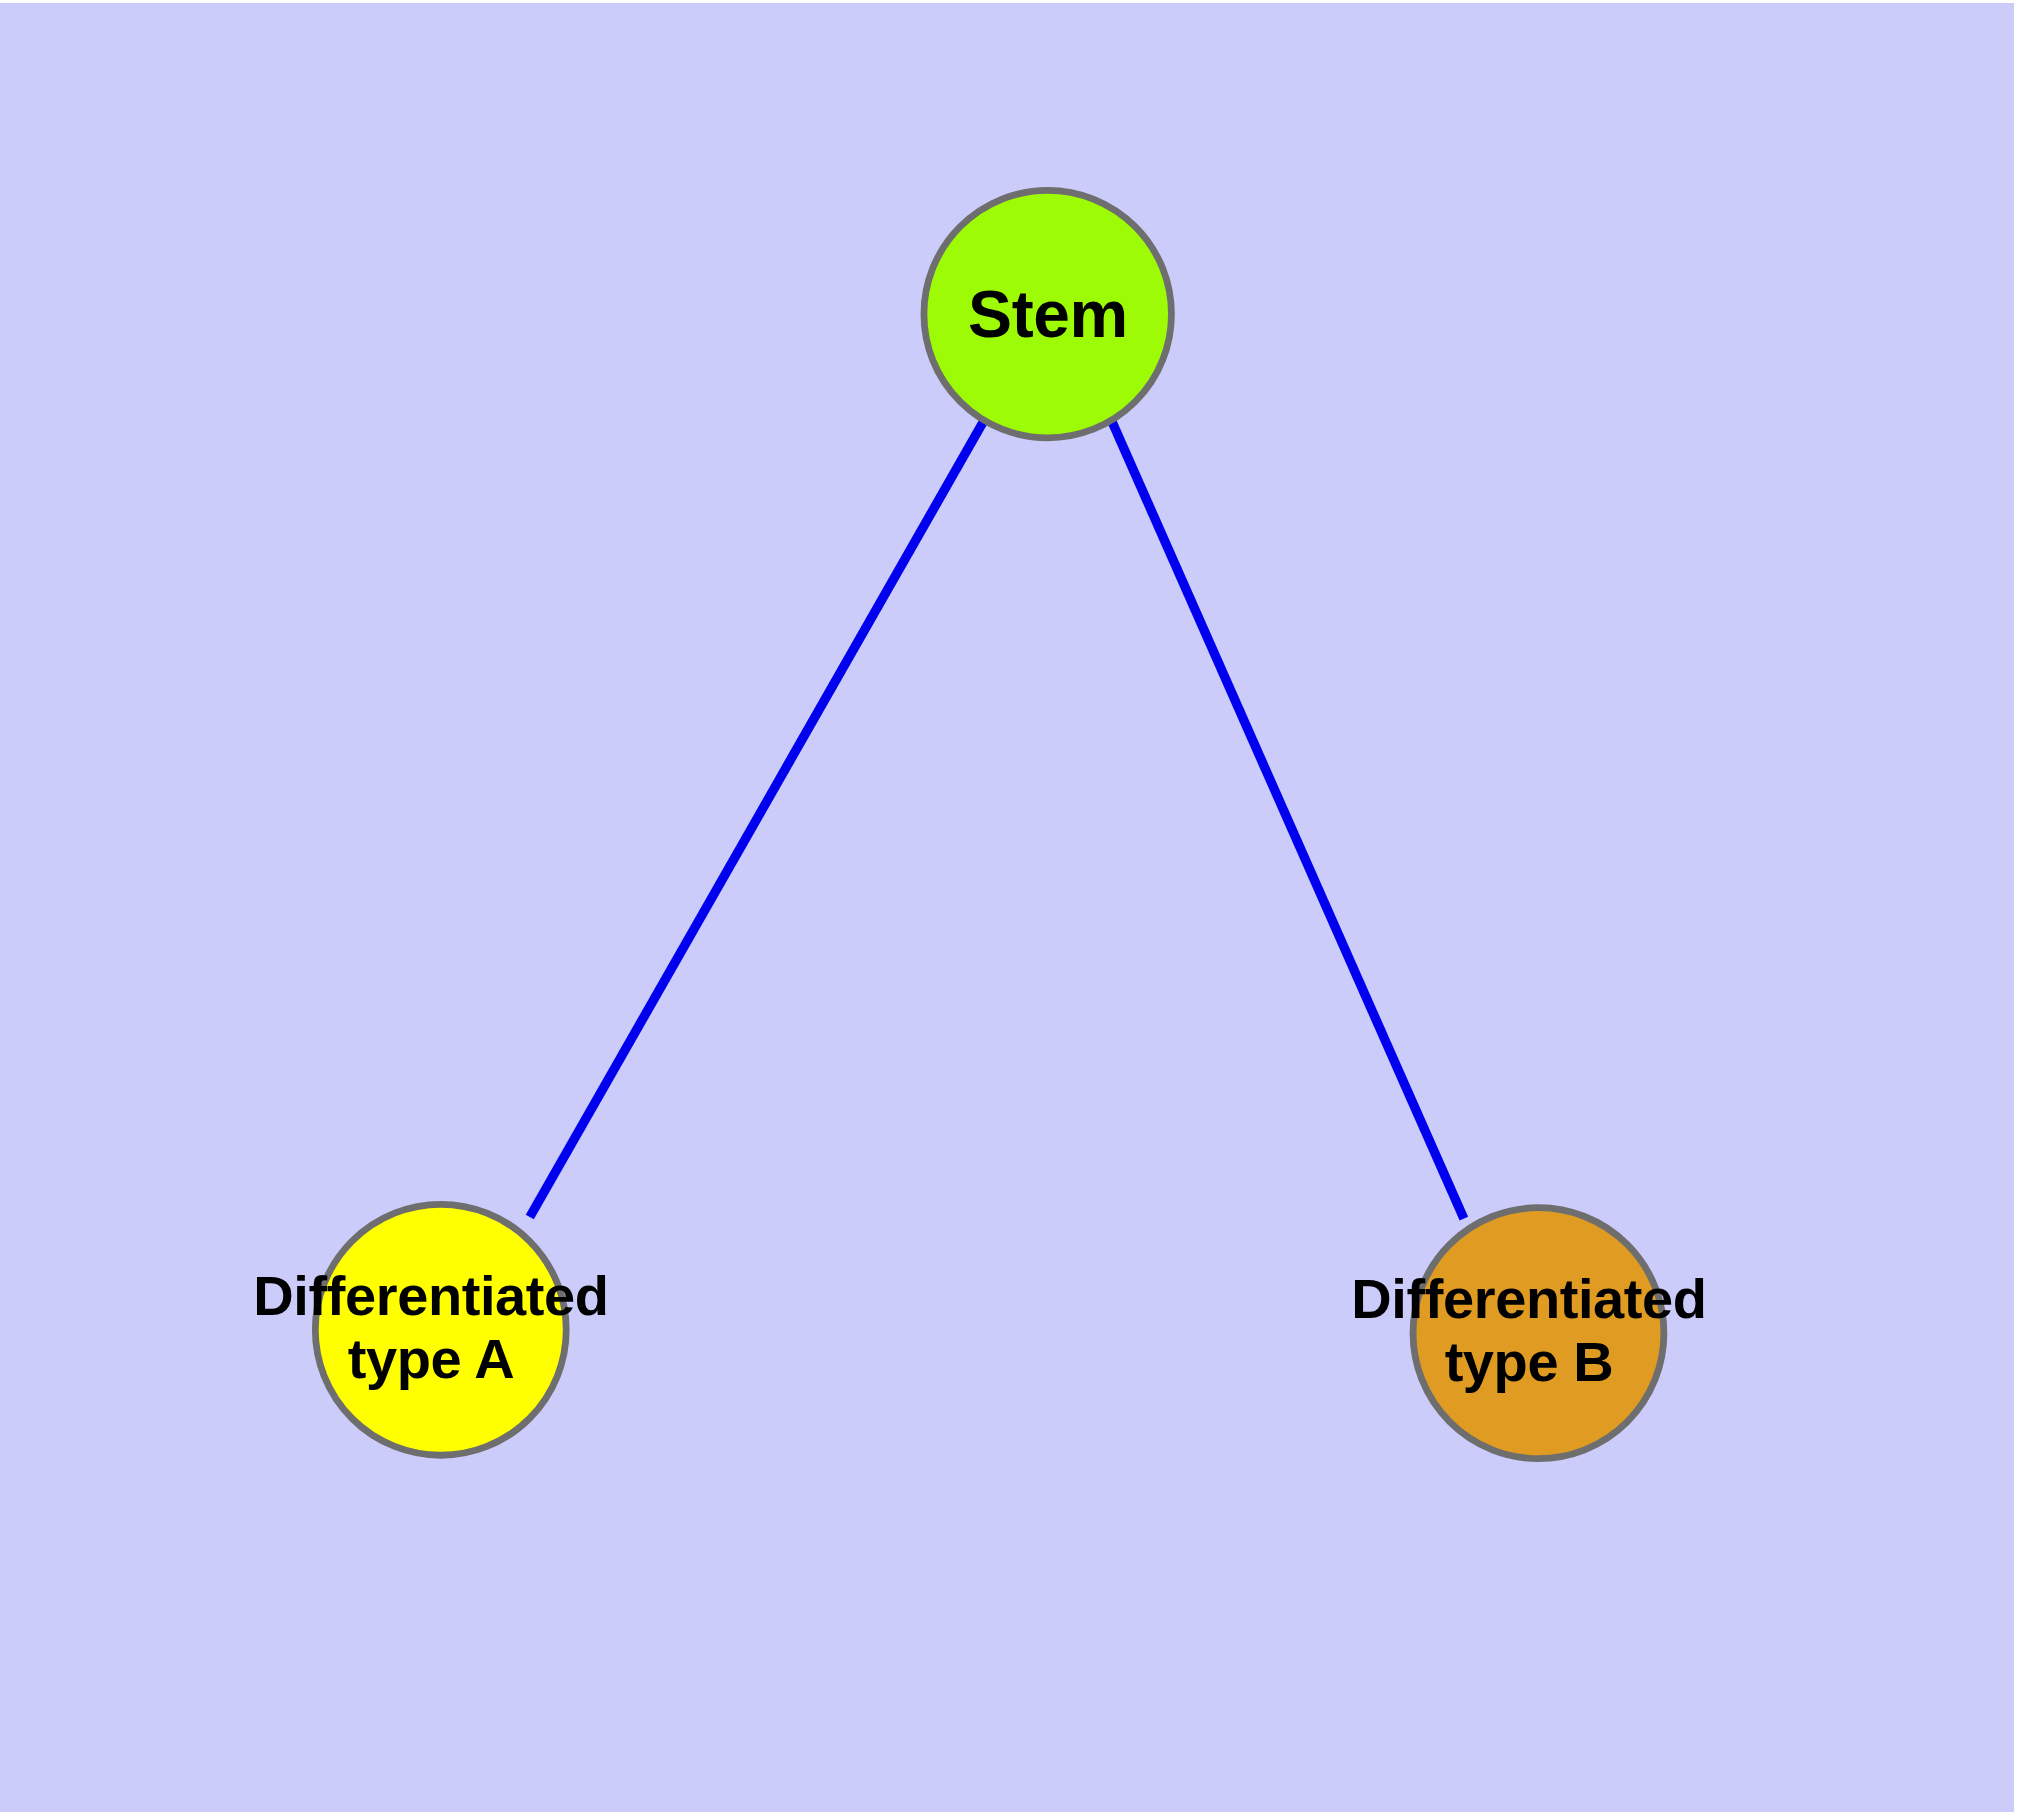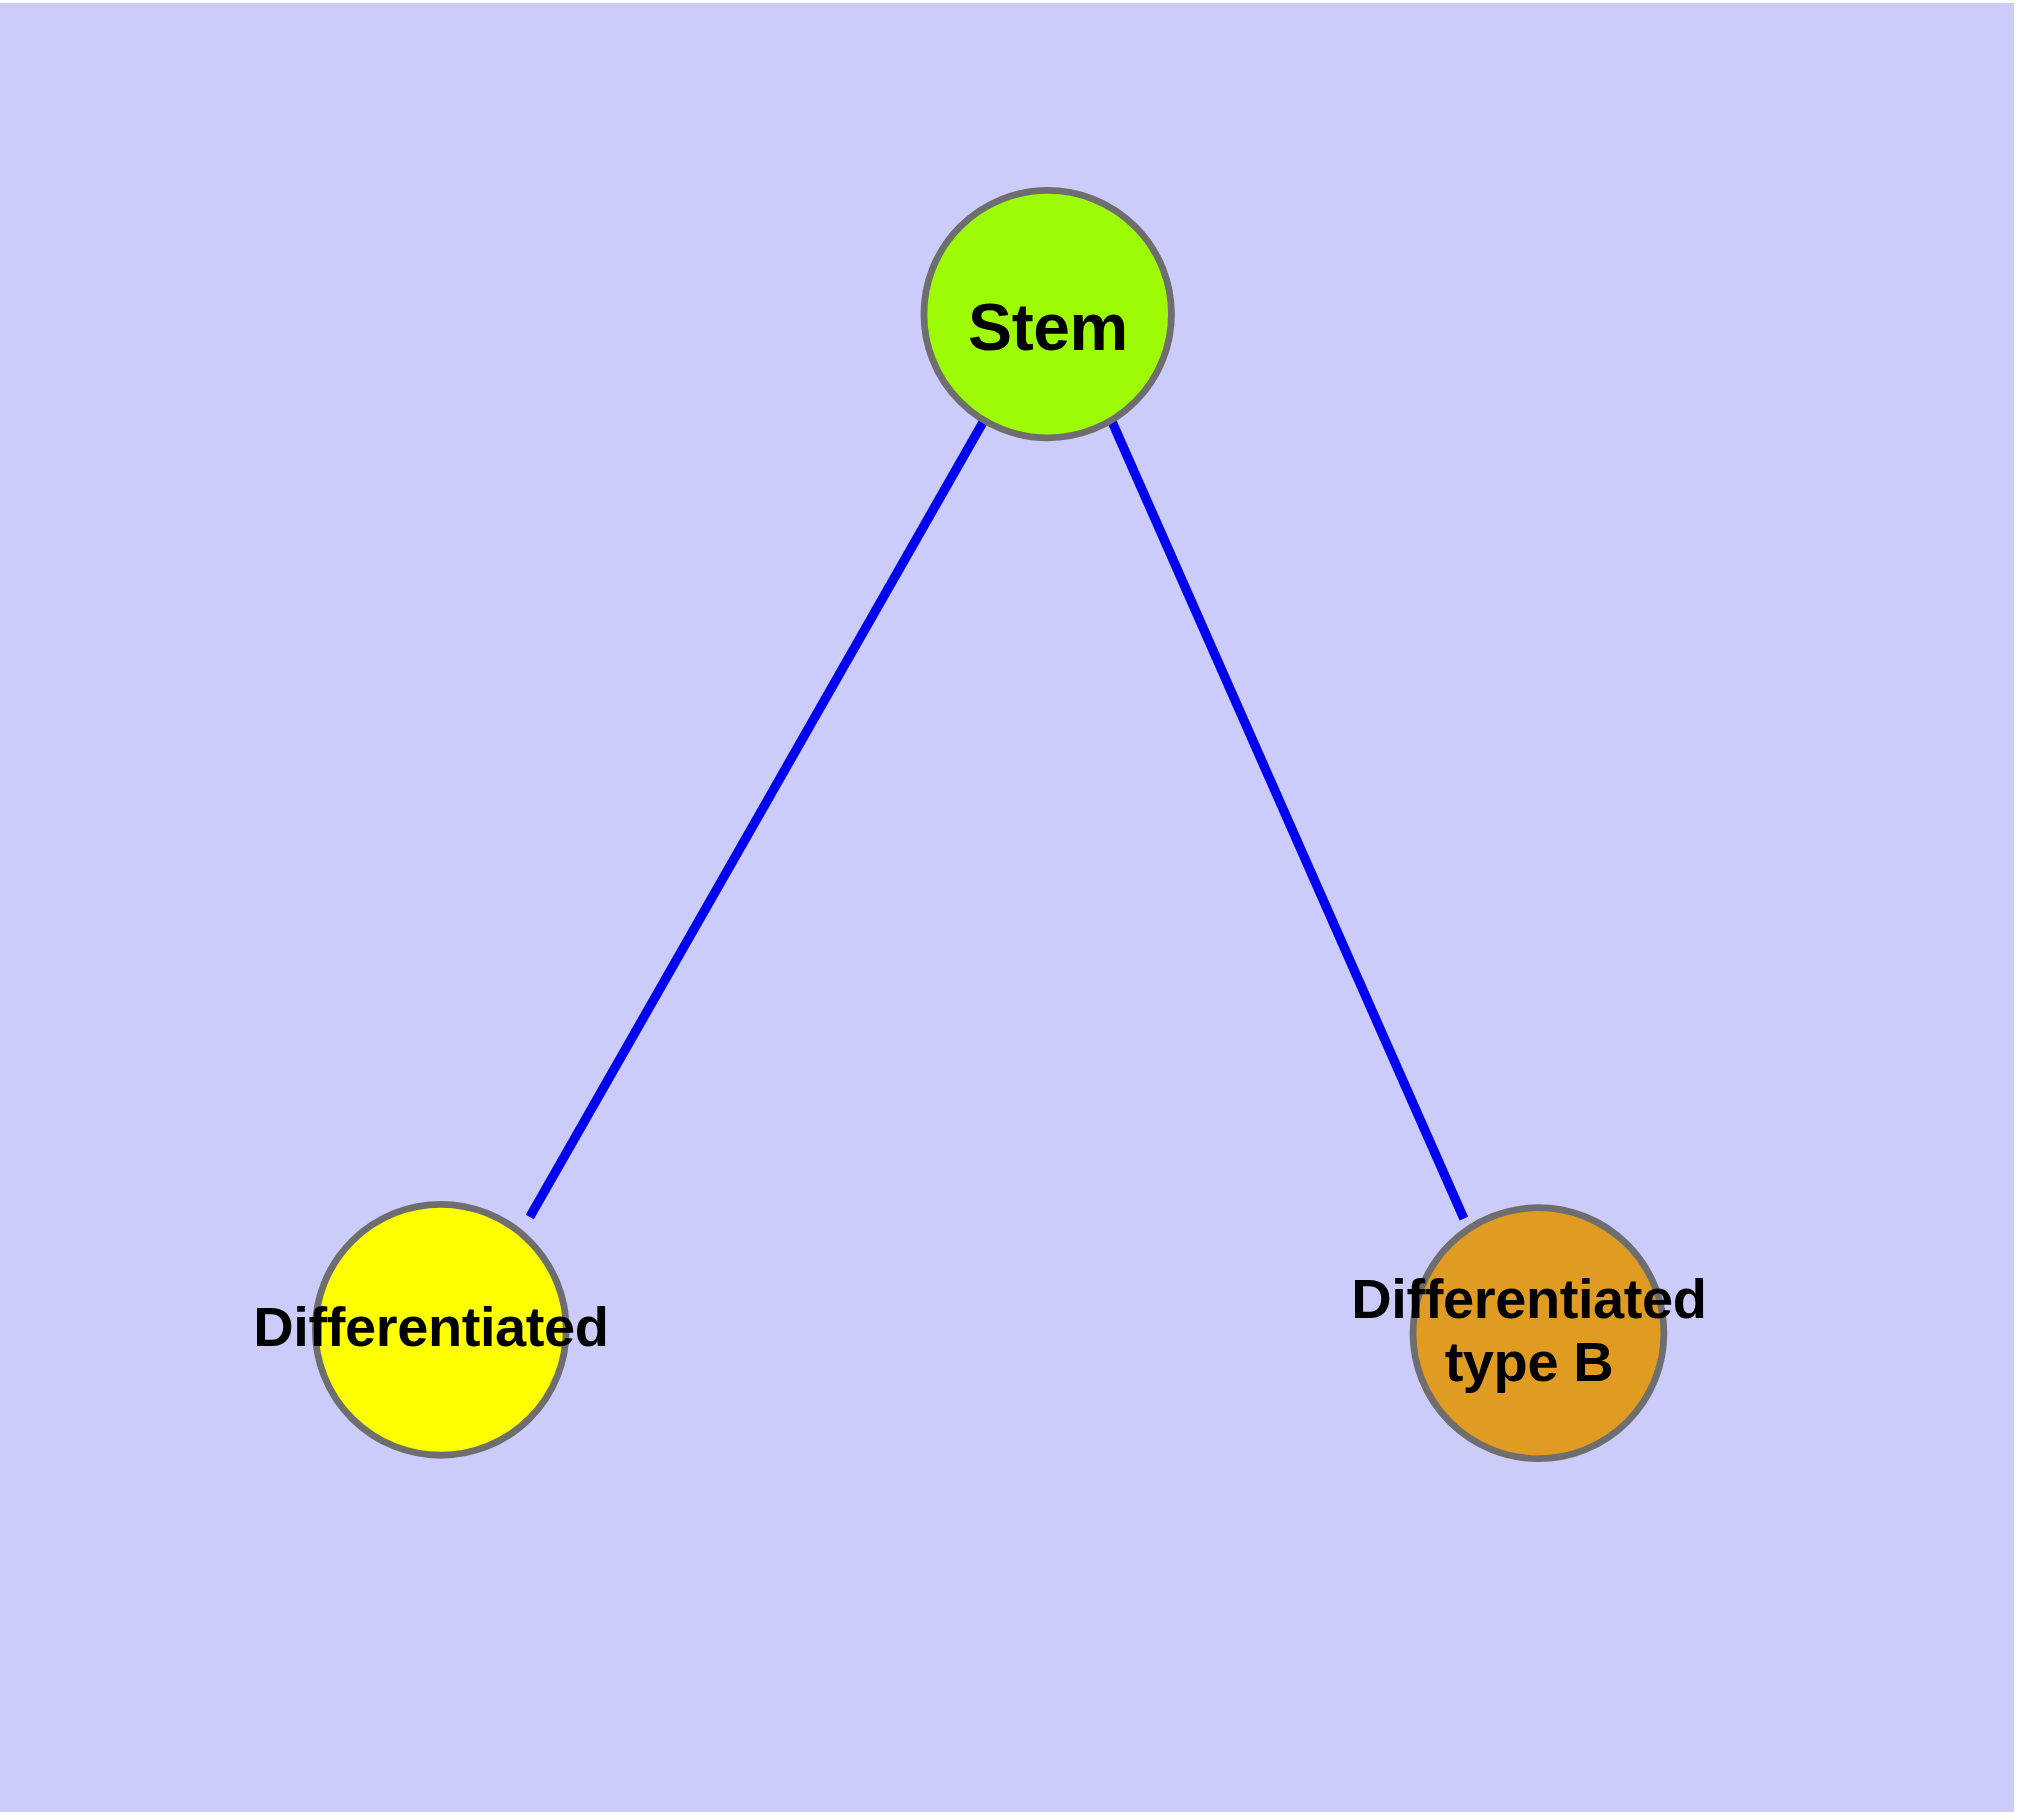--- a/index.html
+++ b/index.html
@@ -56,26 +56,27 @@
         <line x1="1160" y1="494" x2="625" y2="1432" stroke="#0000ee" stroke-width="11" stroke-linecap="butt"></line>
         <line x1="1312" y1="494" x2="1727" y2="1434" stroke="#0000ee" stroke-width="11" stroke-linecap="butt"></line>
       </g>
       <g>
         <circle cx="1236" cy="367" r="146" fill="#9efb06" stroke="#6e6e6e" stroke-width="8"></circle>
         <circle cx="520" cy="1565" r="148" fill="#ffff00" stroke="#6e6e6e" stroke-width="8"></circle>
         <circle cx="1815" cy="1569" r="148" fill="#e09c22" stroke="#6e6e6e" stroke-width="8"></circle>
       </g>
     </svg>
 
-    <div class="node-label label-stem" style="left:1048px; top:324px;">
+    <div class="node-label label-stem" style="left:1048px; top:311px;">
       <div>Stem</div>
     </div>
 
     <div class="node-label label-diff" style="left:431px; top:1324px;">
       <div>Differentiated</div>
+      <div>type A</div>
     </div>
 
     <div class="node-label label-diff" style="left:1529px; top:1327px;">
       <div>Differentiated</div>
       <div>type B</div>
     </div>
 
   </div>
 </div>
 

